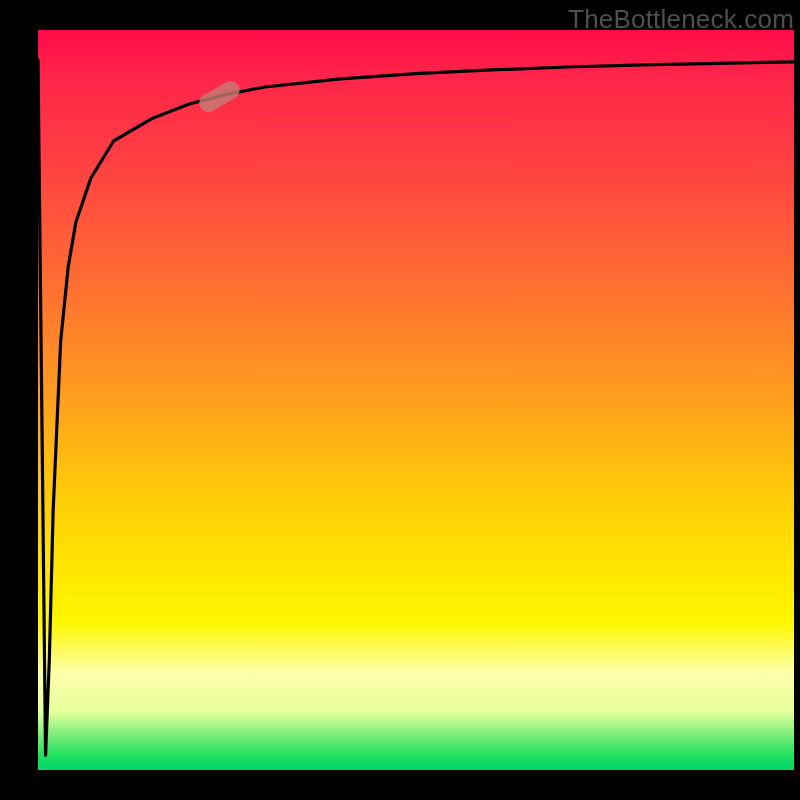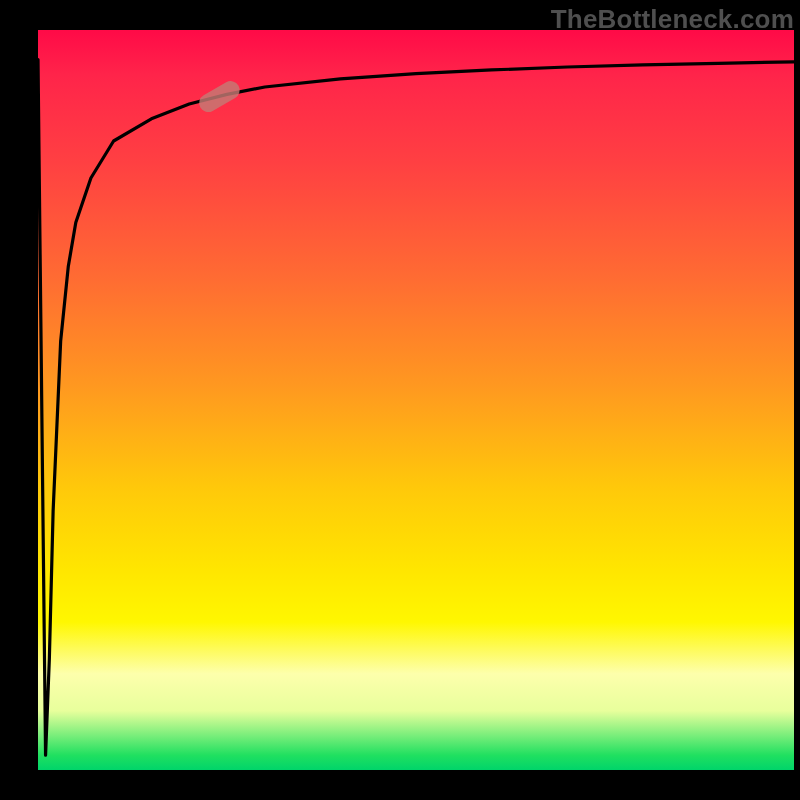--- a/index.html
+++ b/index.html
@@ -49,21 +49,21 @@
     height: 100%;
     display: block;
   }
   .watermark {
     position: absolute;
     top: 4px;
     right: 6px;
     color: #4f4f4f;
     font-size: 26px;
     letter-spacing: 0.2px;
-    font-weight: 700;
+    font-weight: 400;
     user-select: none;
   }
   .marker {
     fill: #c47a74;
     stroke: none;
     opacity: 0.82;
   }
 </style>
 </head>
 <body>

